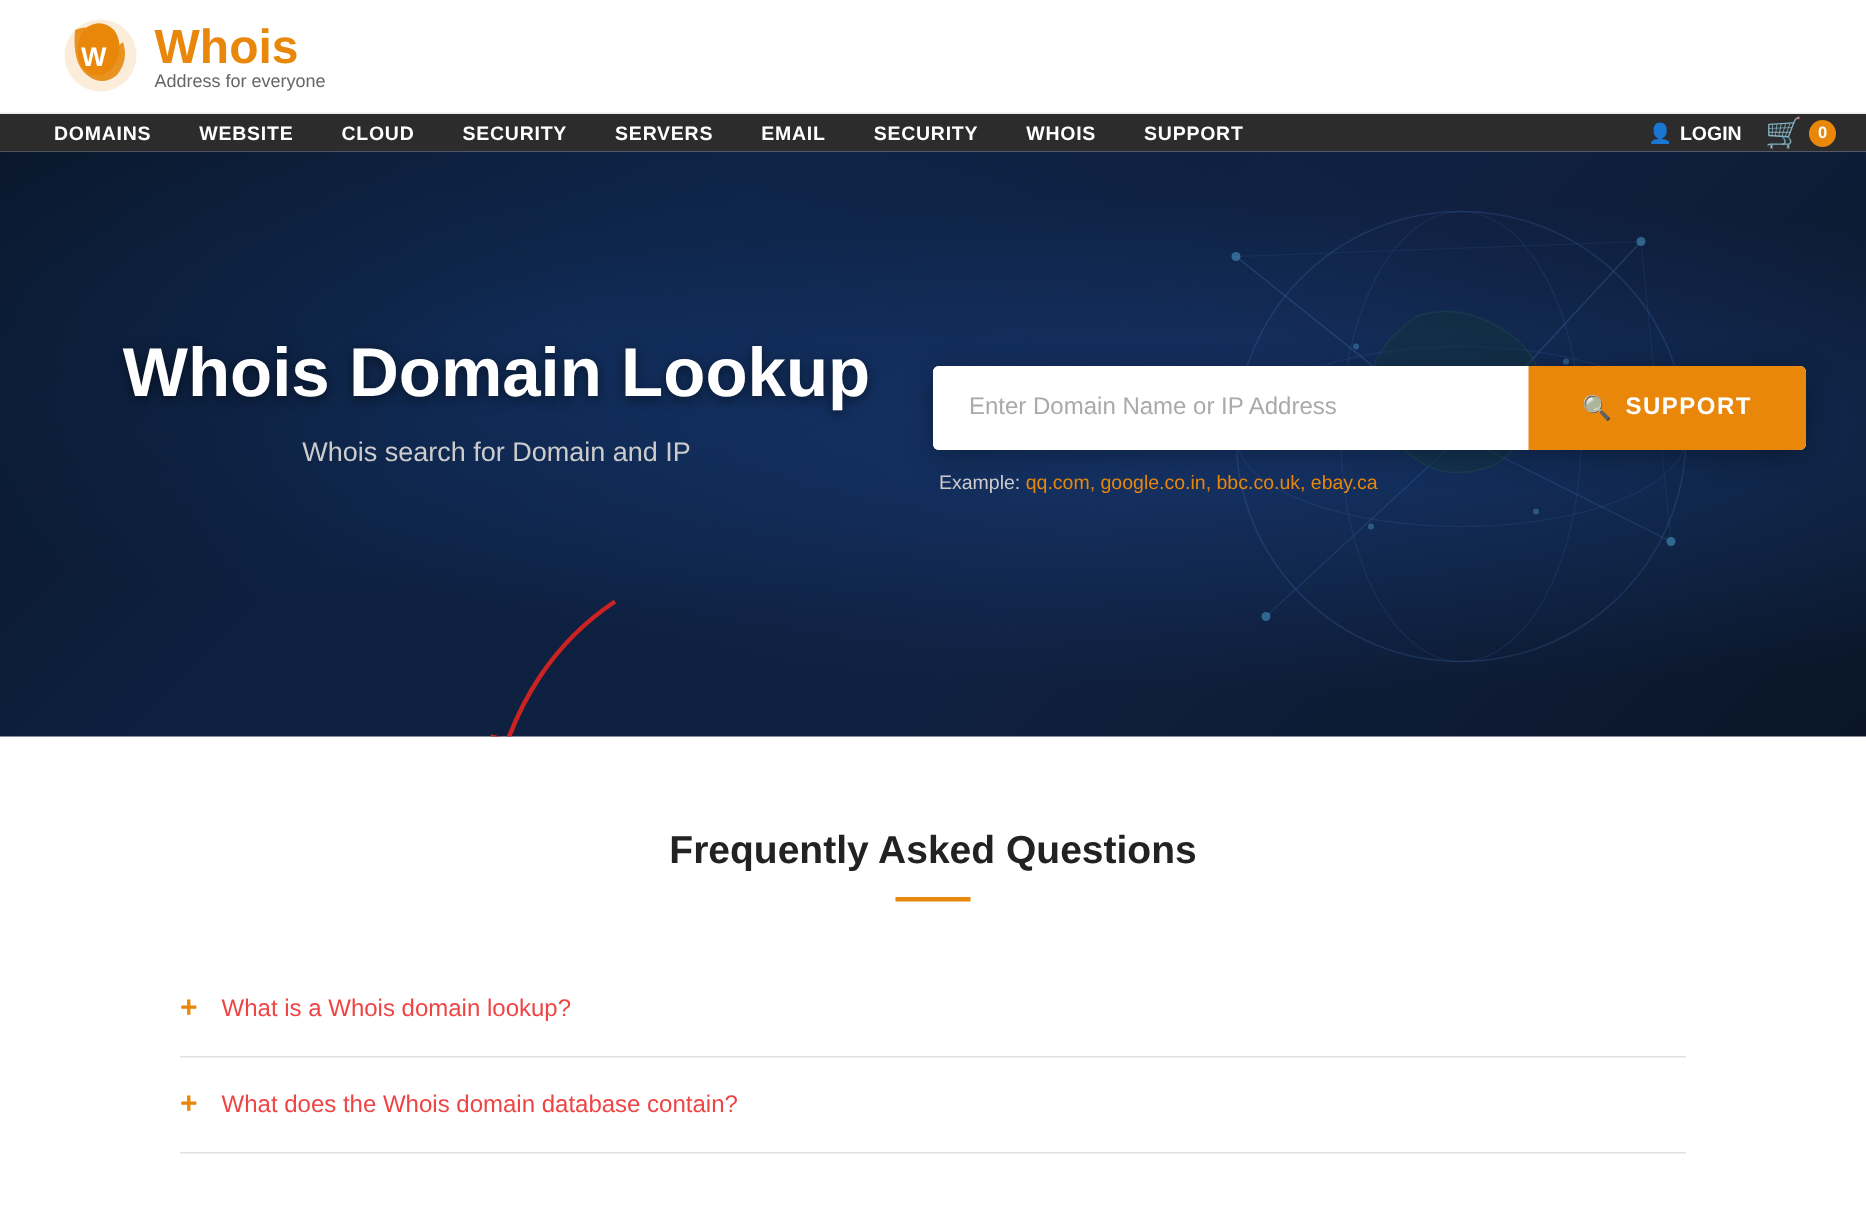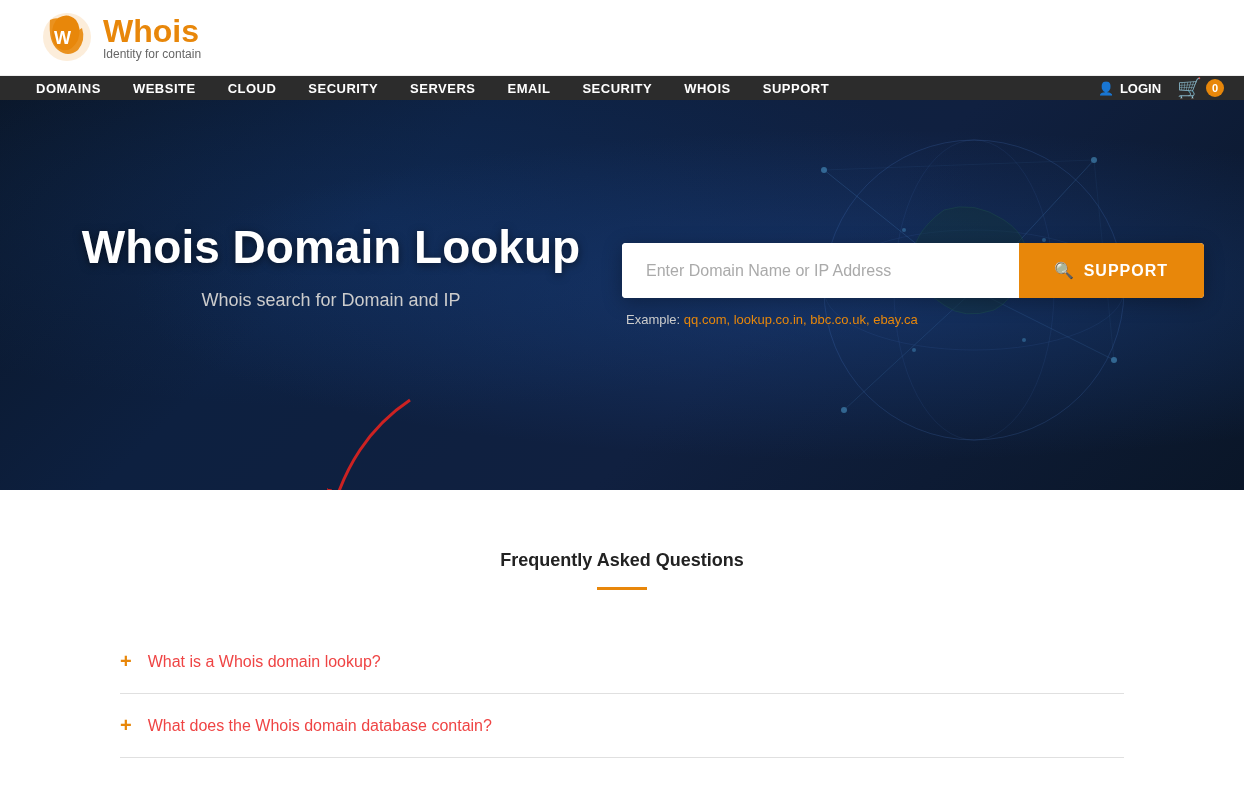--- a/index.html
+++ b/index.html
@@ -209,21 +209,21 @@
       pointer-events: none;
     }
 
     
     .faq-section {
       padding: 60px 120px 40px;
       background: #fff;
     }
     .faq-title {
       text-align: center;
-      font-size: 18px;
+      font-size: 26px;
       font-weight: bold;
       color: #222;
       margin-bottom: 16px;
     }
     .faq-divider {
       width: 50px;
       height: 3px;
       background: #e8870a;
       margin: 0 auto 40px;
     }
@@ -254,21 +254,21 @@
   <div class="logo-area">
 
     <svg class="logo-icon" viewBox="0 0 55 55" xmlns="http://www.w3.org/2000/svg">
       <ellipse cx="27" cy="27" rx="24" ry="24" fill="#e8870a" opacity="0.15"></ellipse>
       <path d="M10 10 Q20 5 27 15 Q34 25 42 18 Q46 30 38 40 Q28 48 18 40 Q8 32 10 10Z" fill="#e8870a" opacity="0.9"></path>
       <path d="M18 8 Q28 2 36 10 Q42 18 38 30 Q32 42 22 40 Q12 36 12 24 Q12 14 18 8Z" fill="#e8870a"></path>
       <text x="14" y="34" font-size="18" font-weight="bold" fill="white" font-family="Arial">W</text>
     </svg>
     <div class="logo-text">
       <span class="logo-whois">Whois</span>
-      <span class="logo-tagline">Identity for contain</span>
+      <span class="logo-tagline">Address for everyone</span>
     </div>
   </div>
 </header>
 
 <nav class="navbar">
   <div class="nav-left">
     <a class="nav-item">DOMAINS</a>
     <a class="nav-item">WEBSITE</a>
     <a class="nav-item">CLOUD</a>
     <a class="nav-item">SECURITY</a>
@@ -336,21 +336,21 @@
   <div class="search-container">
     <div class="search-box">
       <input type="text" class="search-input" placeholder="Enter Domain Name or IP Address" style="">
       <button class="search-button">
         <span>🔍</span>
         <span>SUPPORT</span>
       </button>
     </div>
     <div class="search-example">
       <span>Example:</span>
-      <span class="search-example-links">qq.com, lookup.co.in, bbc.co.uk, ebay.ca</span>
+      <span class="search-example-links">qq.com, google.co.in, bbc.co.uk, ebay.ca</span>
     </div>
   </div>
 </section>
 
 <section class="faq-section">
   <h2 class="faq-title">Frequently Asked Questions</h2>
   <div class="faq-divider"></div>
 
   <div class="faq-item">
     <span class="faq-plus">+</span>

